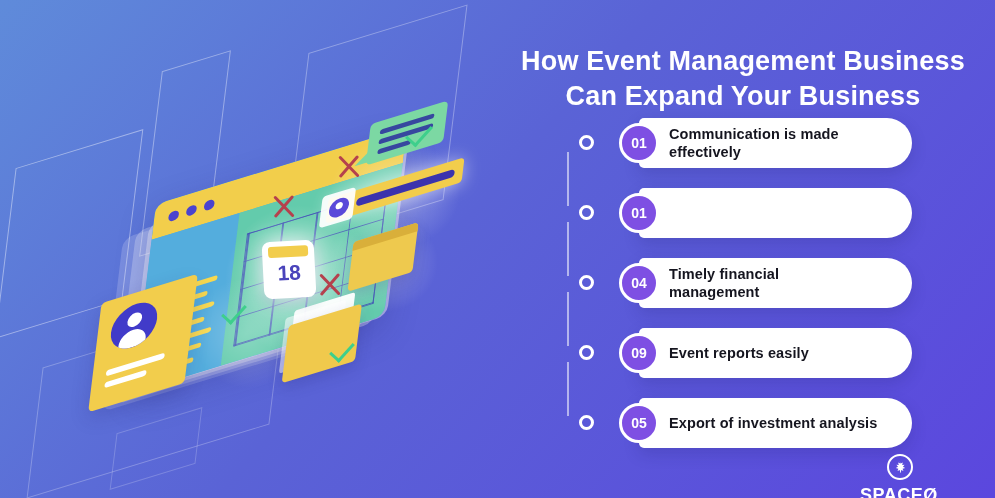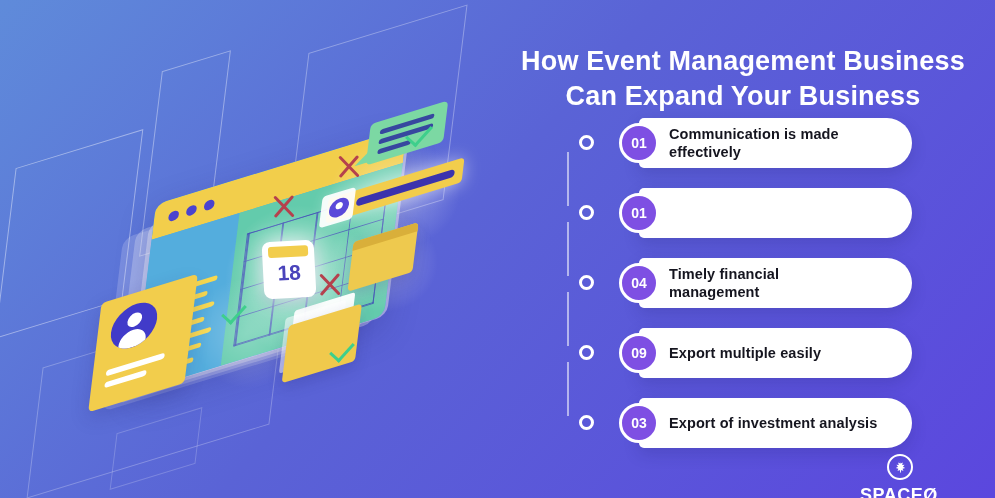--- a/index.html
+++ b/index.html
@@ -256,27 +256,27 @@
     <div class="pill">
       <span class="num">04</span>
       <span class="label">Timely financial
 management</span>
     </div>
   </div>
   <div class="row row4">
     <span class="ring"></span>
     <div class="pill">
       <span class="num">09</span>
-      <span class="label">Export multiple easily</span>
+      <span class="label">Event reports easily</span>
     </div>
   </div>
   <div class="row row5">
     <span class="ring"></span>
     <div class="pill">
-      <span class="num">03</span>
+      <span class="num">05</span>
       <span class="label">Export of investment analysis</span>
     </div>
   </div>
 
   <div class="logo">
     <span class="leaf-circle">
       <svg width="15" height="15" viewBox="0 0 24 24">
         <path fill="#ffffff" d="M12 1.5l1.8 4.2 3.6-1.6-1.2 4 3.9-.4-2.6 3.2 3.6 1.8-4.2 1.2 1.4 3.6-3.7-1.5-.6 4.5h-.9l-.6-4.5-3.7 1.5 1.4-3.6-4.2-1.2 3.6-1.8-2.6-3.2 3.9.4-1.2-4 3.6 1.6z"></path>
       </svg>
     </span>

